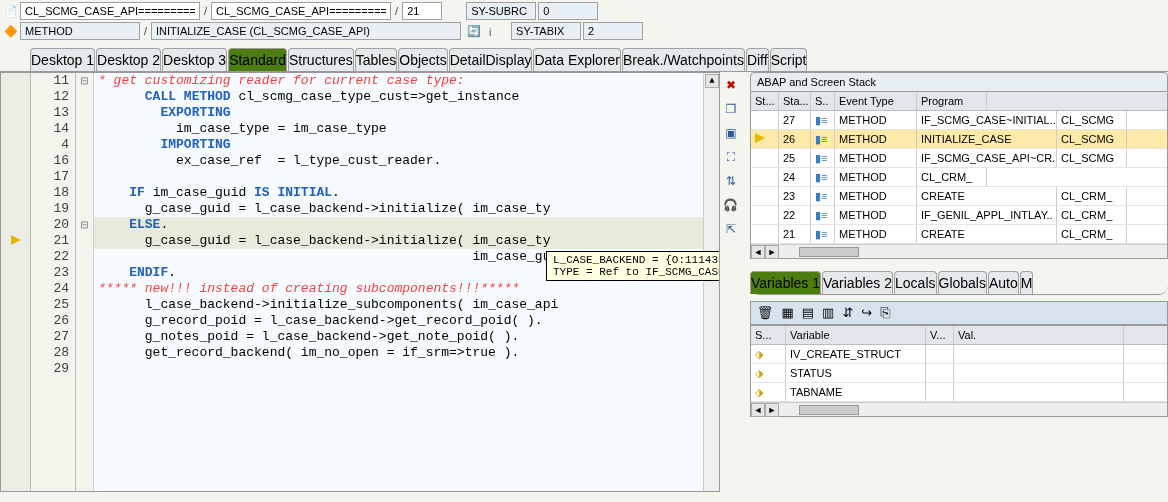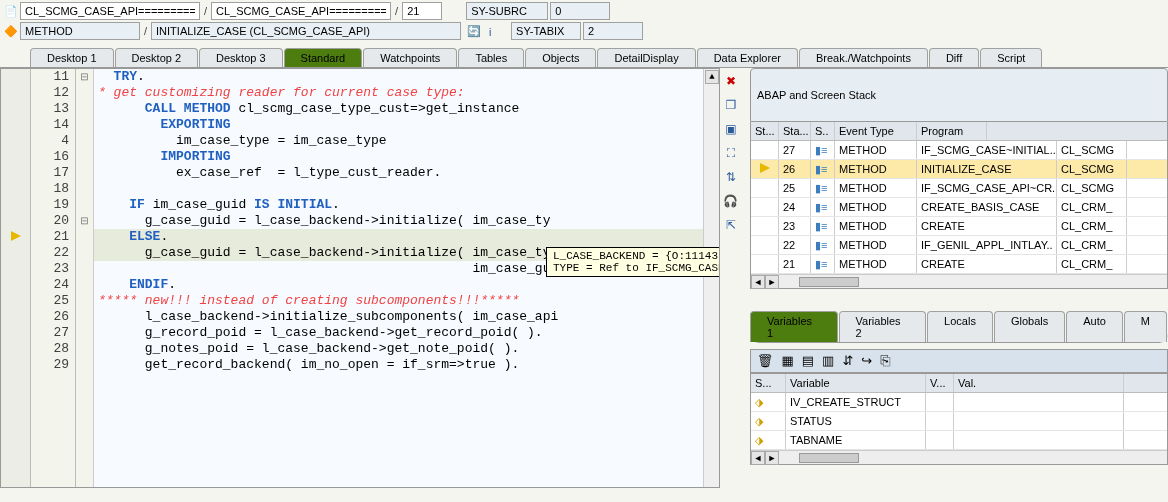--- a/index.html
+++ b/index.html
@@ -26,28 +26,28 @@
 }
 .field.ro { background: #e8f0f5; }
 .sep { color: #444; padding: 0 2px; }
 .tabstrip {
   display: flex;
   border-bottom: 1px solid #999;
   padding-left: 30px;
   padding-top: 4px;
 }
 .tab {
-  padding: 3px 16px;
+  padding: 3px 0;
   background: #e6e9ec;
   border: 1px solid #a0a0a0;
   border-bottom: none;
   margin-right: 1px;
   border-top-left-radius: 4px;
   border-top-right-radius: 4px;
-  font-size: 11px;
+  font-size: 14px;
   cursor: pointer;
 }
 .tab.active {
   background: #4d7c0f;
 }
 .main {
   display: flex;
   height: 420px;
 }
 .editor-area {
@@ -127,21 +127,21 @@
 }
 .right {
   flex: 1;
   padding-left: 8px;
   display: flex;
   flex-direction: column;
 }
 .panel-title {
   border: 1px solid #999;
   background: #e6eef4;
-  padding: 20px 6px;
+  padding: 3px 6px;
   border-top-left-radius: 4px;
   border-top-right-radius: 4px;
   font-size: 11px;
 }
 .grid {
   border: 1px solid #999;
   border-top: none;
   background: #fff;
 }
 .grid-head {
@@ -155,21 +155,21 @@
   height: 18px;
   line-height: 14px;
   overflow: hidden;
   white-space: nowrap;
 }
 .grid-row { display: flex; border-bottom: 1px solid #e5e5e5; }
 .grid-row.sel { background: #fde9a8; }
 .vartabs {
   display: flex;
   border-bottom: 1px solid #999;
-  margin-top: 22px;
+  margin-top: 12px;
   border-radius: 9px;
 }
 .vartoolbar {
   background: #d8e2ec;
   border: 1px solid #999;
   padding: 3px 6px;
   display: flex;
   gap: 8px;
   margin-top: 6px;
 }
@@ -181,59 +181,59 @@
   width: 0; height: 0;
   border-top: 5px solid transparent;
   border-bottom: 5px solid transparent;
   border-left: 10px solid #e6b800;
 }
 .doc-icon { color: #3b7dbd; }
 .scroll-hint { height: 14px; background: #eee; border-top: 1px solid #ccc; display: flex; align-items: center; }
 .scroll-hint .thumb { width: 60px; height: 10px; background: #ccc; border: 1px solid #999; margin-left: 20px; }
 .scroll-btns { display:flex; gap:0; }
 .scroll-btn { width:14px; height:14px; background:#e5e5e5; border:1px solid #aaa; font-size:9px; text-align:center; line-height:12px; cursor:pointer; }
-.col-st1{width:28px;text-align:center;}.col-st2{width:32px;}.col-st3{width:24px;}.col-et{width:82px;}.col-ev{width:140px;}.col-pr{width:70px;}
+.col-st1{width:28px;}.col-st2{width:32px;}.col-st3{width:24px;}.col-et{width:82px;}.col-ev{width:140px;}.col-pr{width:70px;}
 .vcol-s{width:35px;}.vcol-var{width:140px;}.vcol-v{width:28px;}.vcol-val{width:170px;}
 .right-border { position:absolute; right:0; top:0; width:16px; height:100%; background:#efefef; border-left:1px solid #ccc; }
 .right-border .sbtn { width:14px; height:14px; background:#e5e5e5; border:1px solid #aaa; font-size:9px; text-align:center; line-height:12px; margin:1px; }
 </style>
 </head>
 <body>
 
 <div class="topbar">
   <div class="row">
     <span class="icon">📄</span>
     <input class="field" style="width: 180px;" value="CL_SCMG_CASE_API============">
     <span class="sep">/</span>
     <input class="field" style="width: 180px;" value="CL_SCMG_CASE_API============">
     <span class="sep">/</span>
     <input class="field" style="width: 40px;" value="21">
     <span style="width:20px"></span>
-    <span class="field ro" style="width:82px">SY-SUBRC</span>
+    <span class="field ro" style="width:70px">SY-SUBRC</span>
     <span class="field ro" style="width:60px">0</span>
   </div>
   <div class="row">
     <span class="icon">🔶</span>
     <span class="field ro" style="width:120px">METHOD</span>
     <span class="sep">/</span>
     <span class="field ro" style="width:310px">INITIALIZE_CASE (CL_SCMG_CASE_API)</span>
     <span class="icon" style="cursor:pointer; margin-left:4px">🔄</span>
     <span class="icon" style="color:#2a5a9a;cursor:pointer">ℹ</span>
     <span style="width:10px"></span>
     <span class="field ro" style="width:70px">SY-TABIX</span>
     <span class="field ro" style="width:60px">2</span>
   </div>
 </div>
 
 <div class="tabstrip" id="tabstrip">
     <div class="tab">Desktop 1</div>
     <div class="tab">Desktop 2</div>
     <div class="tab">Desktop 3</div>
     <div class="tab active">Standard</div>
-    <div class="tab">Watchpoints</div>
+    <div class="tab">Structures</div>
     <div class="tab">Tables</div>
     <div class="tab">Objects</div>
     <div class="tab">DetailDisplay</div>
     <div class="tab">Data Explorer</div>
     <div class="tab">Break./Watchpoints</div>
     <div class="tab">Diff</div>
     <div class="tab">Script</div>
   </div>
 
 <div class="main">
@@ -305,21 +305,20 @@
       </div>
     <div class="code" id="code">
       <div class="tooltip">
         <div>L_CASE_BACKEND = {O:11143*\CLASS=CL_SCMG_CASE}</div>
         <div>TYPE  = Ref to IF_SCMG_CASE</div>
       </div>
       <div class="right-border">
         <div class="sbtn">▲</div>
         <div style="flex:1"></div>
       </div>
-    <div class="code-line">  <span class="kw">TRY</span>.</div>
         <div class="code-line"><span class="cm">* get customizing reader for current case type:</span></div>
         <div class="code-line">      <span class="kw">CALL</span> <span class="kw">METHOD</span> cl_scmg_case_type_cust=&gt;get_instance</div>
         <div class="code-line">        <span class="kw">EXPORTING</span></div>
         <div class="code-line">          im_case_type = im_case_type</div>
         <div class="code-line">        <span class="kw">IMPORTING</span></div>
         <div class="code-line">          ex_case_ref  = l_type_cust_reader.</div>
         <div class="code-line"></div>
         <div class="code-line">    <span class="kw">IF</span> im_case_guid <span class="kw">IS</span> <span class="kw">INITIAL</span>.</div>
         <div class="code-line">      g_case_guid = l_case_backend-&gt;initialize( im_case_ty</div>
         <div class="code-line hl">    <span class="kw">ELSE</span>.</div>
@@ -377,21 +376,20 @@
             <div class="col-st3"><span class="doc-icon">▮≡</span></div>
             <div class="col-et">METHOD</div>
             <div class="col-ev">IF_SCMG_CASE_API~CR..</div>
             <div class="col-pr">CL_SCMG</div>
           </div>
           <div class="grid-row">
             <div class="col-st1"></div>
             <div class="col-st2">24</div>
             <div class="col-st3"><span class="doc-icon">▮≡</span></div>
             <div class="col-et">METHOD</div>
-            <div class="col-ev">CREATE_BASIS_CASE</div>
             <div class="col-pr">CL_CRM_</div>
           </div>
           <div class="grid-row">
             <div class="col-st1"></div>
             <div class="col-st2">23</div>
             <div class="col-st3"><span class="doc-icon">▮≡</span></div>
             <div class="col-et">METHOD</div>
             <div class="col-ev">CREATE</div>
             <div class="col-pr">CL_CRM_</div>
           </div>

